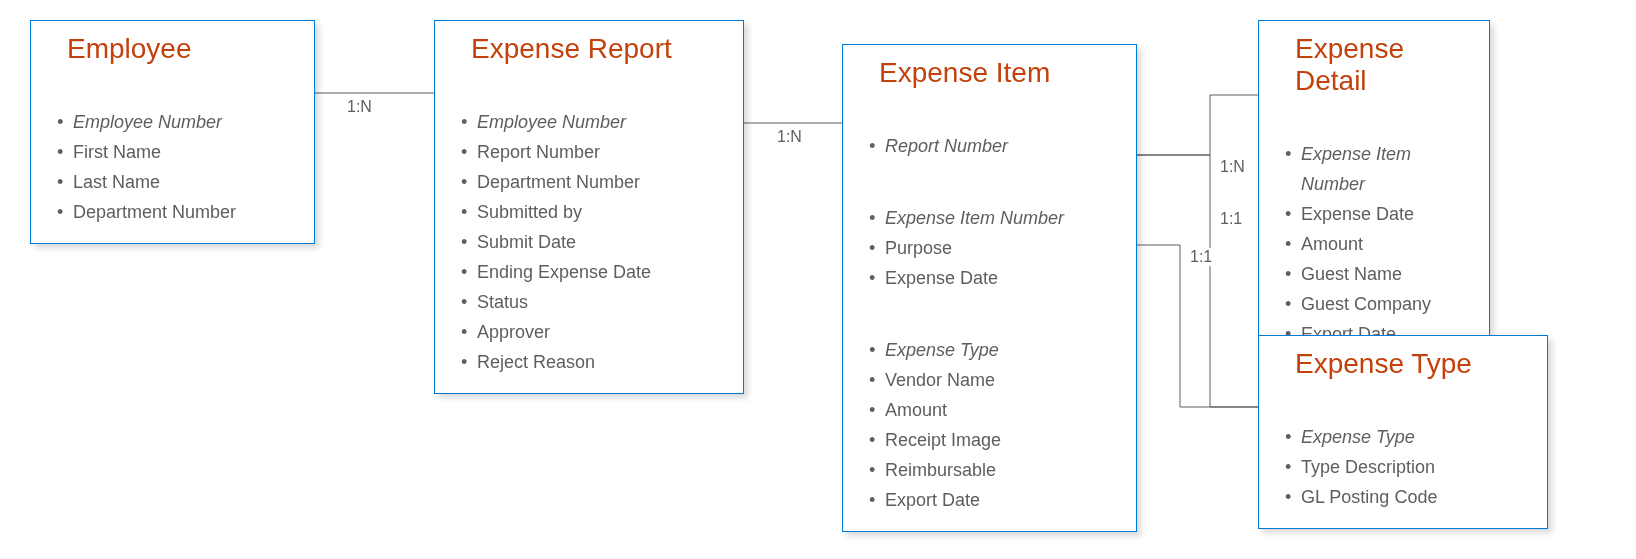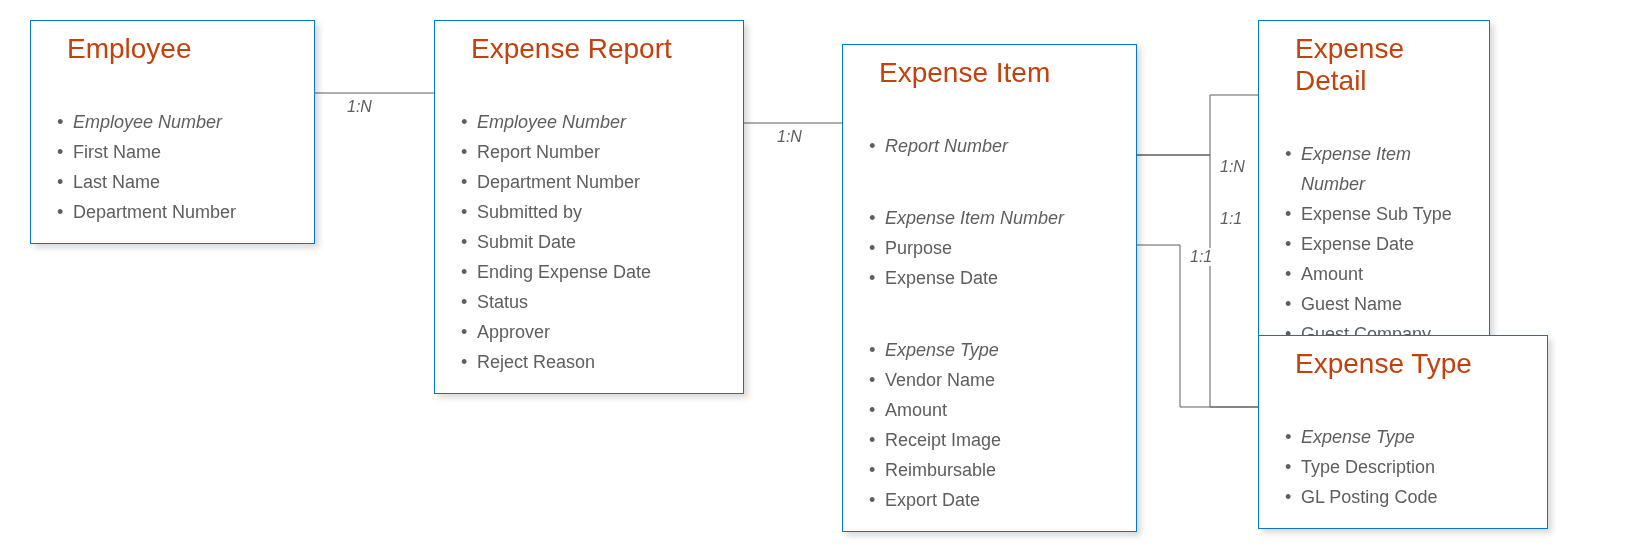--- a/index.html
+++ b/index.html
@@ -62,21 +62,20 @@
     width: 1636px;
     height: 559px;
     pointer-events: none;
   }
   .rel-label {
     position: absolute;
     font-size: 16px;
     color: #605e5c;
     background: #ffffff;
     padding: 0 2px;
-    font-style: italic;
   }
 </style>
 </head>
 <body>
 
 <div class="canvas">
 
   <svg class="connectors">
     <line x1="290" y1="93" x2="434" y2="93" stroke="#605e5c" stroke-width="1"></line>
     <line x1="742" y1="123" x2="842" y2="123" stroke="#605e5c" stroke-width="1"></line>
@@ -123,21 +122,20 @@
         <li>Receipt Image</li>
         <li>Reimbursable</li>
         <li>Export Date</li>
       </ul>
   </div>
 
   <div class="entity" style="left:1258px; top:20px; width:232px;">
     <h2>Expense Detail</h2>
     <ul>
         <li class="key">Expense Item Number</li>
-        <li>Expense Sub Type</li>
         <li>Expense Date</li>
         <li>Amount</li>
         <li>Guest Name</li>
         <li>Guest Company</li>
         <li>Export Date</li>
       </ul>
   </div>
 
   <div class="entity" style="left:1258px; top:335px; width:290px;">
     <h2>Expense Type</h2>

